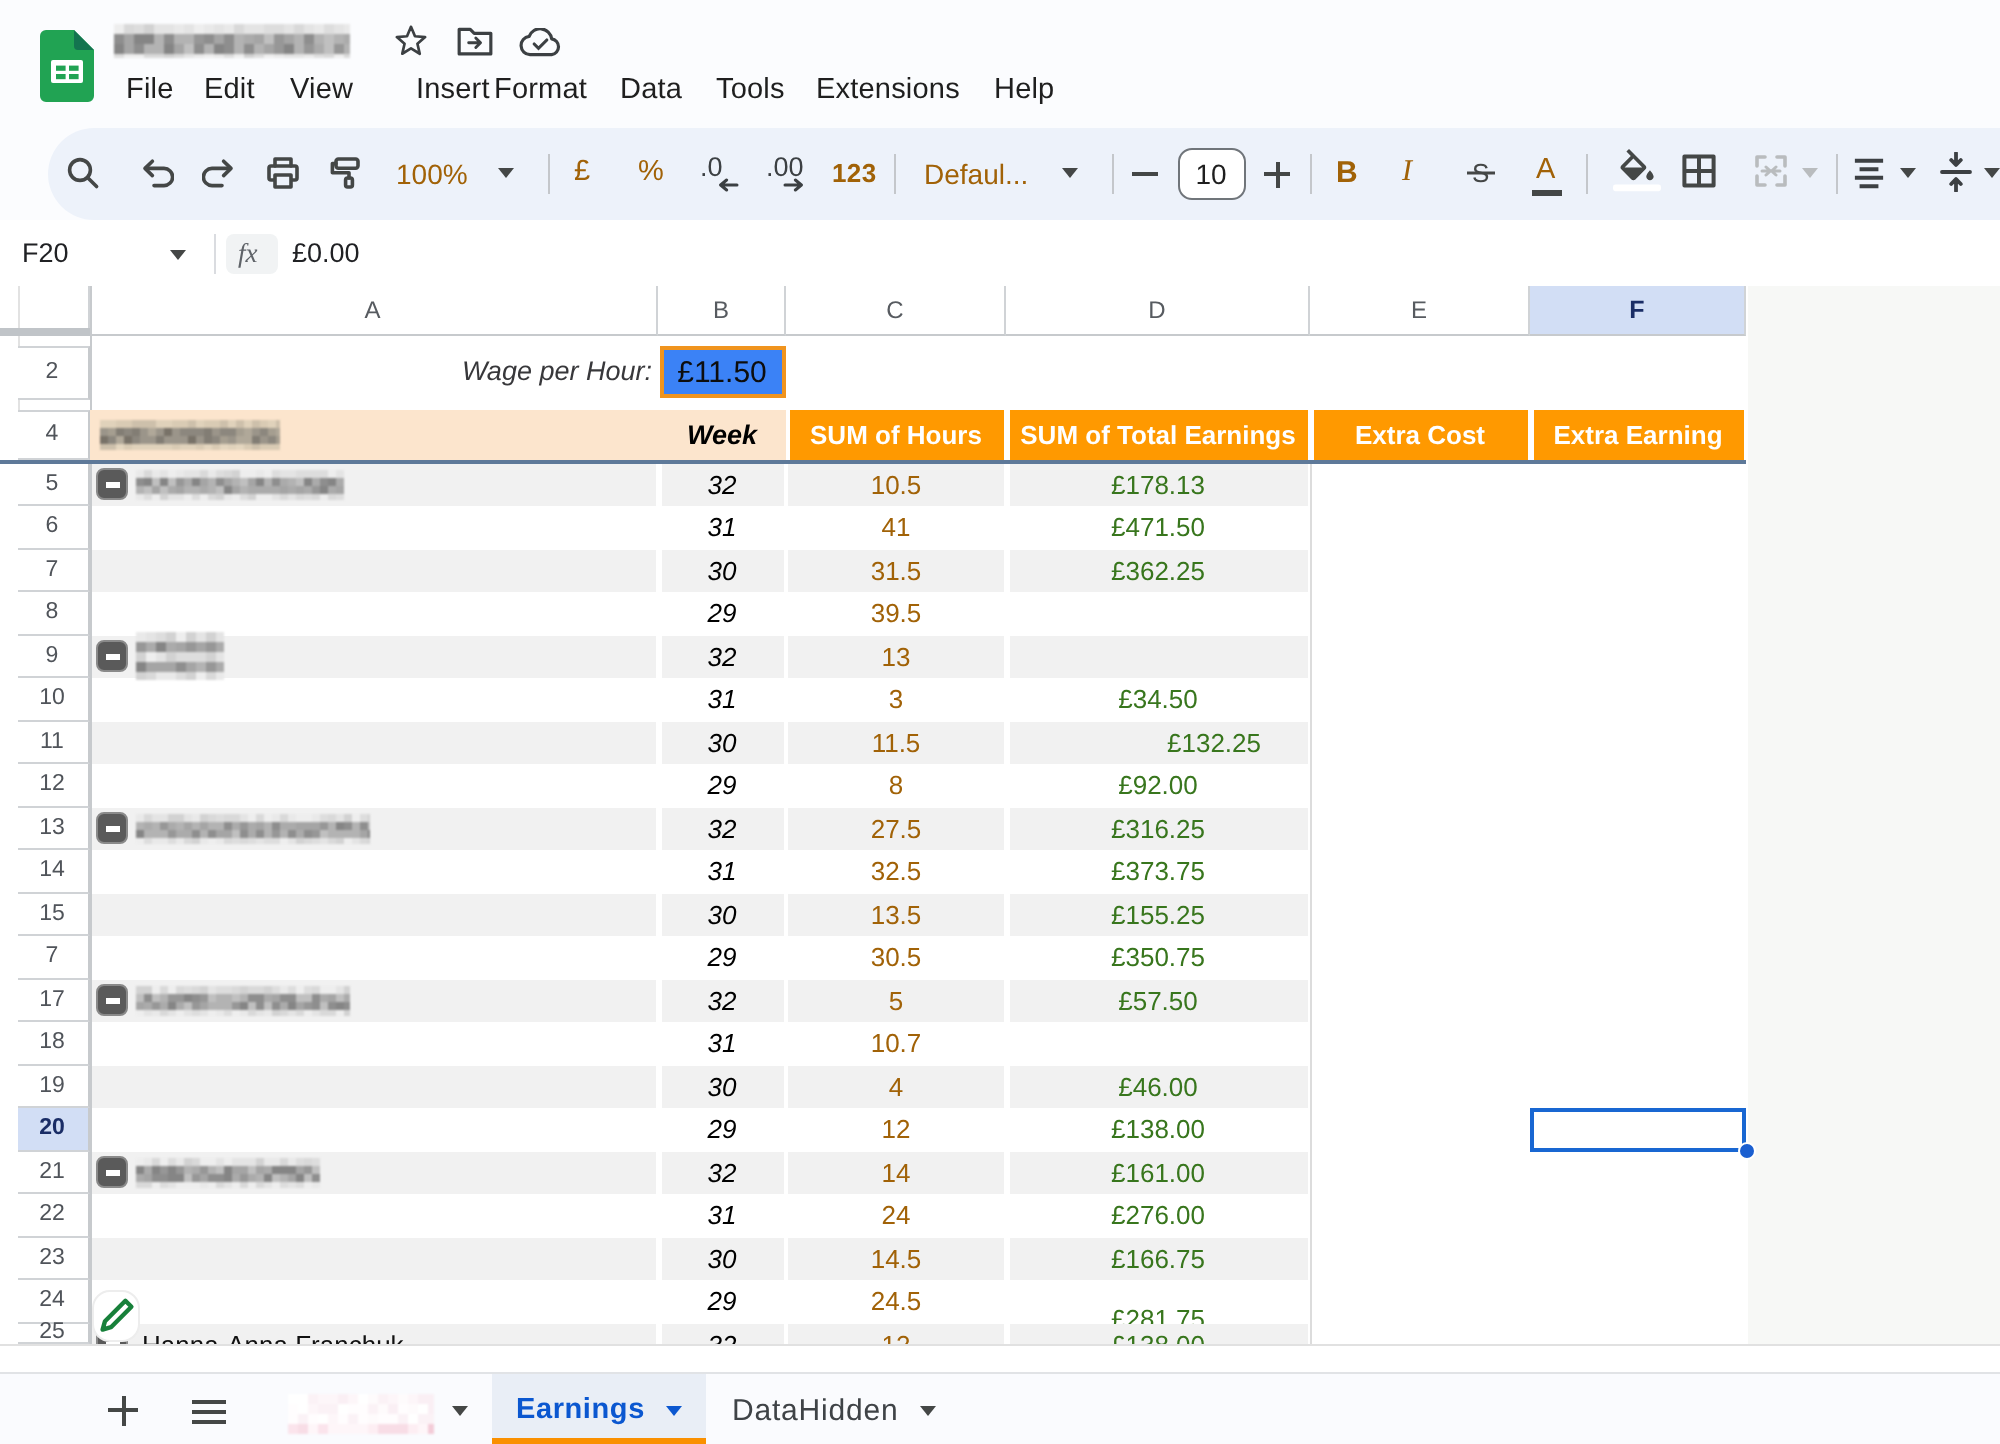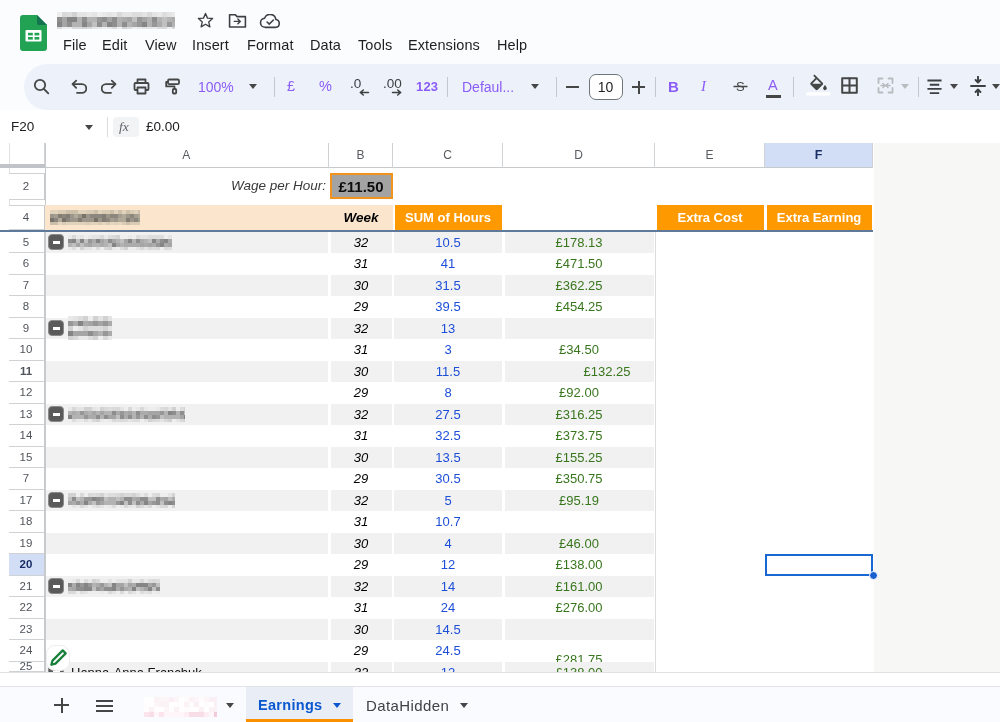--- a/index.html
+++ b/index.html
@@ -1,32 +1,32 @@
 <!DOCTYPE html>
 <html><head><meta charset="utf-8"><style>
 
 *{margin:0;padding:0;box-sizing:border-box}
 html,body{width:1000px;height:722px;overflow:hidden;font-family:"Liberation Sans",sans-serif;
  -webkit-font-smoothing:antialiased;background:#fff}
 .abs{position:absolute}
 #stage{position:relative;width:1000px;height:722px;background:#fbfcfe;overflow:hidden}
 .menu{position:absolute;top:37px;font-size:14.5px;color:#1f1f1f;letter-spacing:.1px}
-.tbtext{position:absolute;font-size:13.5px;color:#8b5cf6}
+.tbtext{position:absolute;font-size:13.5px;color:#a16207}
 .vdiv{position:absolute;top:77px;width:1px;height:20px;background:#c4c7cb}
 .caret{position:absolute;width:0;height:0;border-left:4.5px solid transparent;
  border-right:4.5px solid transparent;border-top:5px solid #444746}
 .colhdr{position:absolute;top:0;height:24.5px;font-size:12px;color:#575b60;
  display:flex;align-items:center;justify-content:center;border-right:1px solid #d0d3d6;
  border-bottom:1px solid #c7cacd;background:#fff}
 .rowhdr{position:absolute;left:8.5px;width:36px;font-size:11.5px;color:#50545a;
  display:flex;align-items:center;justify-content:center;background:#fff;
  border-bottom:1px solid #d0d3d6;border-right:1px solid #c7cacd}
 .cell{position:absolute;font-size:13px;display:flex;align-items:center;justify-content:center}
 .week{font-style:italic;color:#000}
-.hrs{color:#1d4ed8}
+.hrs{color:#a16207}
 .money{color:#38761d}
 .gline{position:absolute;background:#e2e2e2}
 .minus{position:absolute;width:16px;height:16px;background:#5a5a5a;border:1px solid #8a8a8a;
  border-radius:4px}
 .minus:after{content:"";position:absolute;left:3.5px;top:6.3px;width:7px;height:2.4px;background:#fff}
 .ohdr{position:absolute;background:#ff9900;color:#fff;font-weight:bold;font-size:13px;
  display:flex;align-items:center;justify-content:center}
 </style></head><body>
 <div id="stage">
 <svg class="abs" style="left:20px;top:15px" width="27" height="36" viewBox="0 0 27 36">
@@ -143,21 +143,21 @@
 <path d="M2 2 h7 l2.5 2.5 H22 v13 H2 Z" fill="none" stroke="#3c4043" stroke-width="2" stroke-linejoin="round"></path>
 <path d="M8 10.5 h7 M12.5 7.5 l3 3 -3 3" fill="none" stroke="#3c4043" stroke-width="1.8" stroke-linecap="round" stroke-linejoin="round"></path>
     </svg>
 <svg class="abs" style="left:259px;top:14px" width="22" height="15" viewBox="0 0 26 18">
 <path d="M7 16 a5.5 5.5 0 0 1 -.5 -10.96 A7 7 0 0 1 20 6.5 a4.8 4.8 0 0 1 0 9.5 Z" fill="none" stroke="#3c4043" stroke-width="1.9" stroke-linejoin="round"></path>
 <path d="M9.5 9.6 l2.6 2.6 5-5" fill="none" stroke="#3c4043" stroke-width="1.9" stroke-linecap="round"></path>
     </svg>
 <div class="menu" style="left:63px">File</div>
 <div class="menu" style="left:102px">Edit</div>
 <div class="menu" style="left:145px">View</div>
-<div class="menu" style="left:192px">Insert</div>
+<div class="menu" style="left:208px">Insert</div>
 <div class="menu" style="left:247px">Format</div>
 <div class="menu" style="left:310px">Data</div>
 <div class="menu" style="left:358px">Tools</div>
 <div class="menu" style="left:408px">Extensions</div>
 <div class="menu" style="left:497px">Help</div>
 <div class="abs" style="left:24px;top:64px;width:990px;height:46px;background:#edf2fa;border-radius:23px 0 0 23px"></div>
 <svg class="abs" style="left:33px;top:78px" width="17" height="17" viewBox="0 0 17 17">
       <circle cx="7" cy="7" r="5.2" style="fill:none;stroke:#444746;stroke-width:1.8;stroke-linecap:round;stroke-linejoin:round"></circle>
       <path d="M11 11 l4.3 4.3" style="fill:none;stroke:#444746;stroke-width:1.8;stroke-linecap:round;stroke-linejoin:round"></path>
     </svg>
@@ -260,21 +260,20 @@
 <div class="cell week" style="left:329px;top:110.0px;width:64px;height:21.5px">31</div>
 <div class="cell hrs" style="left:393px;top:110.0px;width:110px;height:21.5px">41</div>
 <div class="cell money" style="left:503px;top:110.0px;width:152px;height:21.5px">£471.50</div>
 <div class="abs" style="left:45.5px;top:131.5px;width:608.5px;height:21.5px;background:#f1f1f1"></div>
 <div class="cell week" style="left:329px;top:131.5px;width:64px;height:21.5px">30</div>
 <div class="cell hrs" style="left:393px;top:131.5px;width:110px;height:21.5px">31.5</div>
 <div class="cell money" style="left:503px;top:131.5px;width:152px;height:21.5px">£362.25</div>
 <div class="abs" style="left:45.5px;top:153.0px;width:608.5px;height:21.5px;background:#ffffff"></div>
 <div class="cell week" style="left:329px;top:153.0px;width:64px;height:21.5px">29</div>
 <div class="cell hrs" style="left:393px;top:153.0px;width:110px;height:21.5px">39.5</div>
-<div class="cell money" style="left:503px;top:153.0px;width:152px;height:21.5px">£454.25</div>
 <div class="abs" style="left:45.5px;top:174.5px;width:608.5px;height:21.5px;background:#f1f1f1"></div>
 <div class="cell week" style="left:329px;top:174.5px;width:64px;height:21.5px">32</div>
 <div class="cell hrs" style="left:393px;top:174.5px;width:110px;height:21.5px">13</div>
 <div class="abs" style="left:45.5px;top:196.0px;width:608.5px;height:21.5px;background:#ffffff"></div>
 <div class="cell week" style="left:329px;top:196.0px;width:64px;height:21.5px">31</div>
 <div class="cell hrs" style="left:393px;top:196.0px;width:110px;height:21.5px">3</div>
 <div class="cell money" style="left:503px;top:196.0px;width:152px;height:21.5px">£34.50</div>
 <div class="abs" style="left:45.5px;top:217.5px;width:608.5px;height:21.5px;background:#f1f1f1"></div>
 <div class="cell week" style="left:329px;top:217.5px;width:64px;height:21.5px">30</div>
 <div class="cell hrs" style="left:393px;top:217.5px;width:110px;height:21.5px">11.5</div>
@@ -295,21 +294,21 @@
 <div class="cell week" style="left:329px;top:303.5px;width:64px;height:21.5px">30</div>
 <div class="cell hrs" style="left:393px;top:303.5px;width:110px;height:21.5px">13.5</div>
 <div class="cell money" style="left:503px;top:303.5px;width:152px;height:21.5px">£155.25</div>
 <div class="abs" style="left:45.5px;top:325.0px;width:608.5px;height:21.5px;background:#ffffff"></div>
 <div class="cell week" style="left:329px;top:325.0px;width:64px;height:21.5px">29</div>
 <div class="cell hrs" style="left:393px;top:325.0px;width:110px;height:21.5px">30.5</div>
 <div class="cell money" style="left:503px;top:325.0px;width:152px;height:21.5px">£350.75</div>
 <div class="abs" style="left:45.5px;top:346.5px;width:608.5px;height:21.5px;background:#f1f1f1"></div>
 <div class="cell week" style="left:329px;top:346.5px;width:64px;height:21.5px">32</div>
 <div class="cell hrs" style="left:393px;top:346.5px;width:110px;height:21.5px">5</div>
-<div class="cell money" style="left:503px;top:346.5px;width:152px;height:21.5px">£95.19</div>
+<div class="cell money" style="left:503px;top:346.5px;width:152px;height:21.5px">£57.50</div>
 <div class="abs" style="left:45.5px;top:368.0px;width:608.5px;height:21.5px;background:#ffffff"></div>
 <div class="cell week" style="left:329px;top:368.0px;width:64px;height:21.5px">31</div>
 <div class="cell hrs" style="left:393px;top:368.0px;width:110px;height:21.5px">10.7</div>
 <div class="abs" style="left:45.5px;top:389.5px;width:608.5px;height:21.5px;background:#f1f1f1"></div>
 <div class="cell week" style="left:329px;top:389.5px;width:64px;height:21.5px">30</div>
 <div class="cell hrs" style="left:393px;top:389.5px;width:110px;height:21.5px">4</div>
 <div class="cell money" style="left:503px;top:389.5px;width:152px;height:21.5px">£46.00</div>
 <div class="abs" style="left:45.5px;top:411.0px;width:608.5px;height:21.5px;background:#ffffff"></div>
 <div class="cell week" style="left:329px;top:411.0px;width:64px;height:21.5px">29</div>
 <div class="cell hrs" style="left:393px;top:411.0px;width:110px;height:21.5px">12</div>
@@ -318,37 +317,39 @@
 <div class="cell week" style="left:329px;top:432.5px;width:64px;height:21.5px">32</div>
 <div class="cell hrs" style="left:393px;top:432.5px;width:110px;height:21.5px">14</div>
 <div class="cell money" style="left:503px;top:432.5px;width:152px;height:21.5px">£161.00</div>
 <div class="abs" style="left:45.5px;top:454.0px;width:608.5px;height:21.5px;background:#ffffff"></div>
 <div class="cell week" style="left:329px;top:454.0px;width:64px;height:21.5px">31</div>
 <div class="cell hrs" style="left:393px;top:454.0px;width:110px;height:21.5px">24</div>
 <div class="cell money" style="left:503px;top:454.0px;width:152px;height:21.5px">£276.00</div>
 <div class="abs" style="left:45.5px;top:475.5px;width:608.5px;height:21.5px;background:#f1f1f1"></div>
 <div class="cell week" style="left:329px;top:475.5px;width:64px;height:21.5px">30</div>
 <div class="cell hrs" style="left:393px;top:475.5px;width:110px;height:21.5px">14.5</div>
+<div class="cell money" style="left:503px;top:475.5px;width:152px;height:21.5px">£166.75</div>
 <div class="abs" style="left:45.5px;top:497.0px;width:608.5px;height:21.5px;background:#ffffff"></div>
 <div class="cell week" style="left:329px;top:497.0px;width:64px;height:21.5px">29</div>
 <div class="cell hrs" style="left:393px;top:497.0px;width:110px;height:21.5px">24.5</div>
 <div class="cell money" style="left:503px;top:497.0px;width:152px;height:38px">£281.75</div>
 <div class="abs" style="left:45.5px;top:518.5px;width:608.5px;height:21.5px;background:#f1f1f1"></div>
 <div class="cell week" style="left:329px;top:518.5px;width:64px;height:21.5px">32</div>
 <div class="cell hrs" style="left:393px;top:518.5px;width:110px;height:21.5px">12</div>
 <div class="cell money" style="left:503px;top:518.5px;width:152px;height:21.5px">£138.00</div>
 <div class="abs" style="left:328px;top:88.5px;width:2.5px;height:440.5px;background:#fff"></div>
 <div class="abs" style="left:391.5px;top:88.5px;width:2.5px;height:440.5px;background:#fff"></div>
 <div class="abs" style="left:502px;top:88.5px;width:2.5px;height:440.5px;background:#fff"></div>
 <div class="abs" style="left:655px;top:88.5px;width:1px;height:440.5px;background:#dcdcdc"></div>
 <div class="gline" style="left:8.5px;top:0;width:1px;height:529.0px"></div>
 <div class="abs" style="left:44.5px;top:0;width:1px;height:529.0px;background:#c7cacd"></div>
 <div class="abs" style="left:44.5px;top:61.5px;width:284.5px;height:25.5px;background:#fce5cd"></div>
 <div class="abs" style="left:329px;top:61.5px;width:64px;height:25.5px;background:#fce5cd;display:flex;align-items:center;justify-content:center;font-size:13.5px;font-weight:bold;font-style:italic;color:#000">Week</div>
 <div class="ohdr" style="left:394.5px;top:61.5px;width:107px;height:25.5px">SUM of Hours</div>
+<div class="ohdr" style="left:504.5px;top:61.5px;width:149px;height:25.5px">SUM of Total Earnings</div>
 <div class="ohdr" style="left:656.5px;top:61.5px;width:107px;height:25.5px">Extra Cost</div>
 <div class="ohdr" style="left:766.5px;top:61.5px;width:105px;height:25.5px">Extra Earning</div>
 <svg style="position:absolute;left:49.5px;top:67.0px;opacity:1.0;filter:blur(0.4px);border-radius:0px" width="90" height="15" viewBox="0 0 90 15">
         <rect x="0" y="0" width="4" height="4" fill="#e0d2bb"></rect>
         <rect x="4" y="0" width="4" height="4" fill="#e0d2bb"></rect>
         <rect x="8" y="0" width="4" height="4" fill="#d9cbb4"></rect>
         <rect x="12" y="0" width="4" height="4" fill="#d9cbb4"></rect>
         <rect x="16" y="0" width="4" height="4" fill="#cdc0ab"></rect>
         <rect x="20" y="0" width="4" height="4" fill="#cdc0ab"></rect>
         <rect x="24" y="0" width="4" height="4" fill="#cdc0ab"></rect>
@@ -432,31 +433,31 @@
         <rect x="60" y="12" width="4" height="4" fill="#e4d6bf"></rect>
         <rect x="64" y="12" width="4" height="4" fill="#e0d2bb"></rect>
         <rect x="68" y="12" width="4" height="4" fill="#e4d6bf"></rect>
         <rect x="72" y="12" width="4" height="4" fill="#d9cbb4"></rect>
         <rect x="76" y="12" width="4" height="4" fill="#cdc0ab"></rect>
         <rect x="80" y="12" width="4" height="4" fill="#d9cbb4"></rect>
         <rect x="84" y="12" width="4" height="4" fill="#d9cbb4"></rect>
         <rect x="88" y="12" width="4" height="4" fill="#d9cbb4"></rect>
       </svg>
 <div class="abs" style="right:674px;top:34.5px;font-size:13.5px;font-style:italic;color:#38383b">Wage per Hour:</div>
-<div class="abs" style="left:329.5px;top:30.0px;width:63px;height:26px;background:#a3a3a3;border:2px solid #f0941e;display:flex;align-items:center;justify-content:center;font-size:15px;font-weight:bold;color:#0d0d0d">£11.50</div>
+<div class="abs" style="left:329.5px;top:30.0px;width:63px;height:26px;background:#3b82f6;border:2px solid #f0941e;display:flex;align-items:center;justify-content:center;font-size:15px;font-weight:normal;color:#0d0d0d">£11.50</div>
 <div class="abs" style="left:0;top:87.0px;width:873px;height:2px;background:#5e7999"></div>
 <div class="rowhdr" style="top:30.0px;height:26.5px;border-top:1px solid #d0d3d6">2</div>
 <div class="rowhdr" style="top:61.5px;height:25.5px;border-top:1px solid #d0d3d6">4</div>
 <div class="rowhdr" style="top:88.5px;height:21.5px;">5</div>
 <div class="rowhdr" style="top:110.0px;height:21.5px;">6</div>
 <div class="rowhdr" style="top:131.5px;height:21.5px;">7</div>
 <div class="rowhdr" style="top:153.0px;height:21.5px;">8</div>
 <div class="rowhdr" style="top:174.5px;height:21.5px;">9</div>
 <div class="rowhdr" style="top:196.0px;height:21.5px;">10</div>
-<div class="rowhdr" style="top:217.5px;height:21px;font-weight:bold;">11</div>
+<div class="rowhdr" style="top:217.5px;height:21px;">11</div>
 <div class="rowhdr" style="top:239.0px;height:21.5px;">12</div>
 <div class="rowhdr" style="top:260.5px;height:21.5px;">13</div>
 <div class="rowhdr" style="top:282.0px;height:21.5px;">14</div>
 <div class="rowhdr" style="top:303.5px;height:21.5px;">15</div>
 <div class="rowhdr" style="top:325.0px;height:21.5px;">7</div>
 <div class="rowhdr" style="top:346.5px;height:21.5px;">17</div>
 <div class="rowhdr" style="top:368.0px;height:21.5px;">18</div>
 <div class="rowhdr" style="top:389.5px;height:21.5px;">19</div>
 <div class="rowhdr" style="top:411.0px;height:21.5px;background:#d2def5;color:#1a2d66;font-weight:bold;">20</div>
 <div class="rowhdr" style="top:432.5px;height:21.5px;">21</div>

